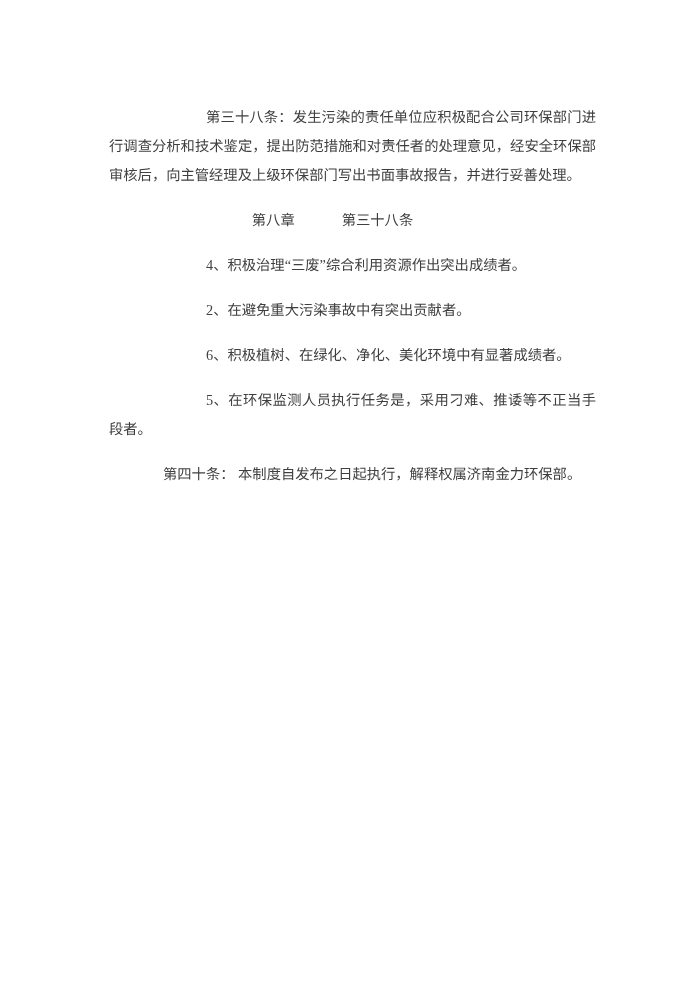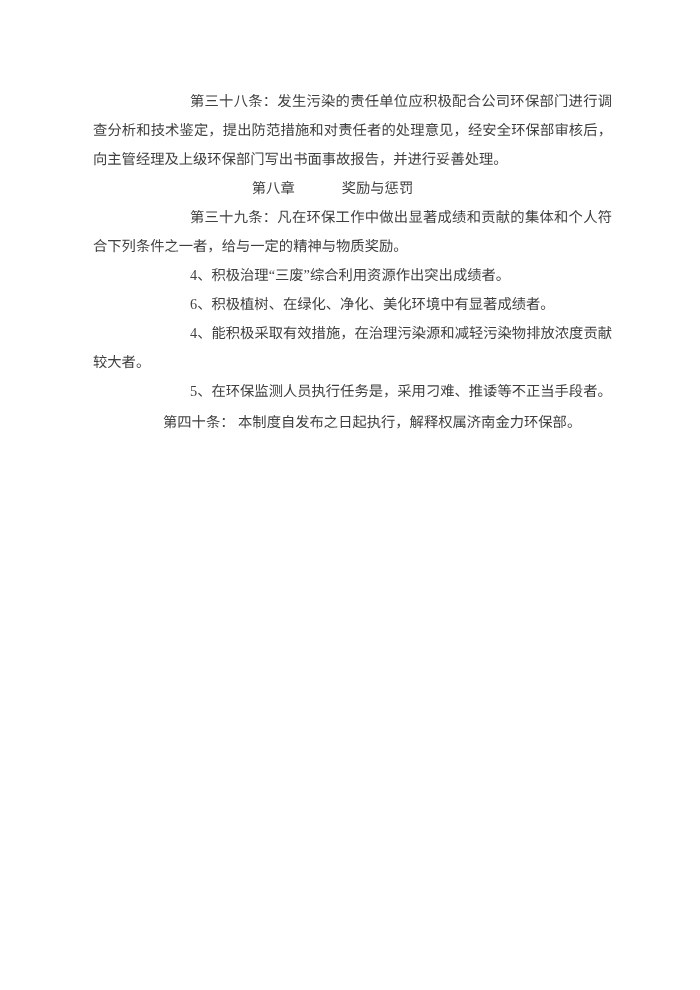--- a/index.html
+++ b/index.html
@@ -19,21 +19,21 @@
     top: 87px;
     width: 519px;
     font-family: "Liberation Serif", "DejaVu Serif", serif;
     font-size: 14.3px;
     line-height: 29px;
     color: #3f3f3f;
     text-align: justify;
     letter-spacing: 0;
   }
   .para {
-    margin: 0;
+    margin: 16px;
     text-indent: 97px;
   }
   .para-article40 {
     margin: 2px 0 0 0;
     text-indent: 70px;
   }
   .chapter-heading {
     text-align: center;
     text-indent: 0;
     transform: translateX(-20px);
@@ -44,31 +44,30 @@
   }
 </style>
 </head>
 <body>
 
 <div class="page">
 
   <p class="para">第三十八条：发生污染的责任单位应积极配合公司环保部门进行调查分析和技术鉴定，提出防范措施和对责任者的处理意见，经安全环保部审核后，向主管经理及上级环保部门写出书面事故报告，并进行妥善处理。</p>
 
   <div class="chapter-heading">
-    <span>第八章</span><span class="chapter-title">奖励与惩罚</span>
+    <span>第八章</span><span class="chapter-title">第三十八条</span>
   </div>
 
-  <p class="para">第三十九条：凡在环保工作中做出显著成绩和贡献的集体和个人符合下列条件之一者，给与一定的精神与物质奖励。</p>
 
   <p class="para">4、积极治理“三废”综合利用资源作出突出成绩者。</p>
 
+  <p class="para">2、在避免重大污染事故中有突出贡献者。</p>
 
   <p class="para">6、积极植树、在绿化、净化、美化环境中有显著成绩者。</p>
 
-  <p class="para">4、能积极采取有效措施，在治理污染源和减轻污染物排放浓度贡献较大者。</p>
 
   <p class="para">5、在环保监测人员执行任务是，采用刁难、推诿等不正当手段者。</p>
 
 
 
 
   <p class="para para-article40">第四十条： 本制度自发布之日起执行，解释权属济南金力环保部。</p>
 
 </div>
 

